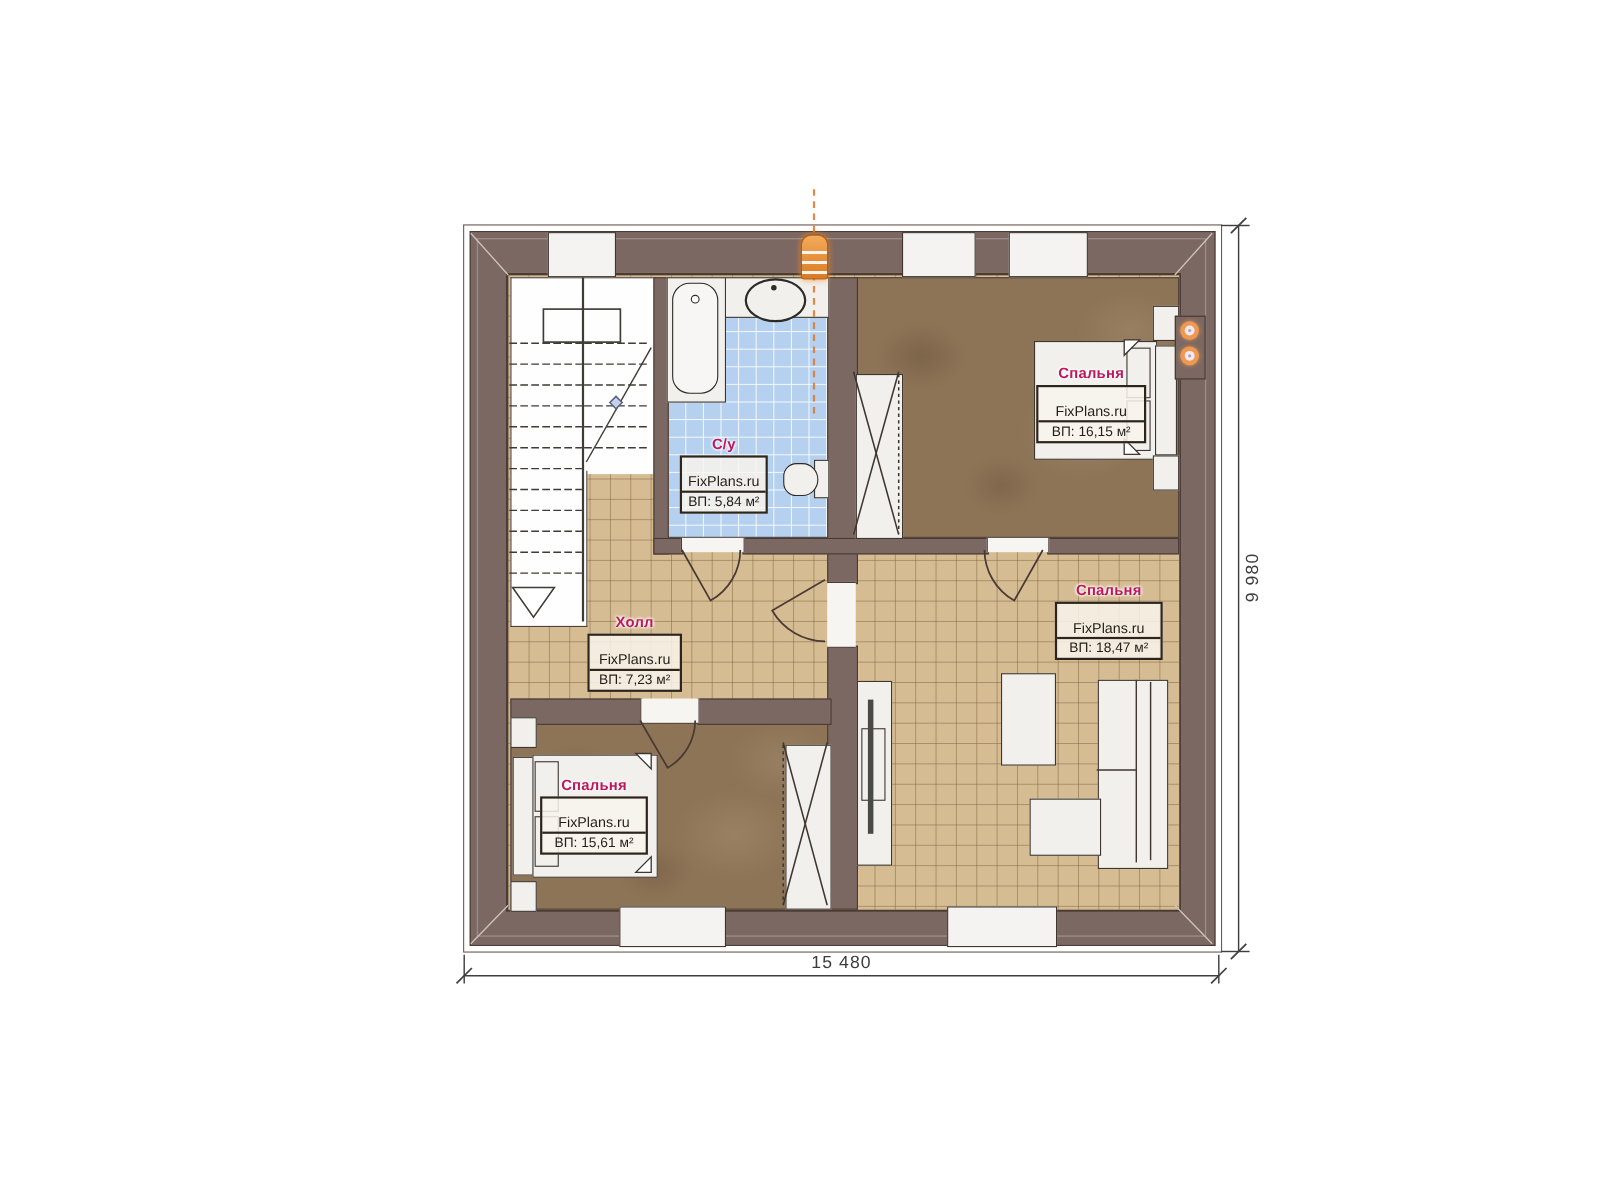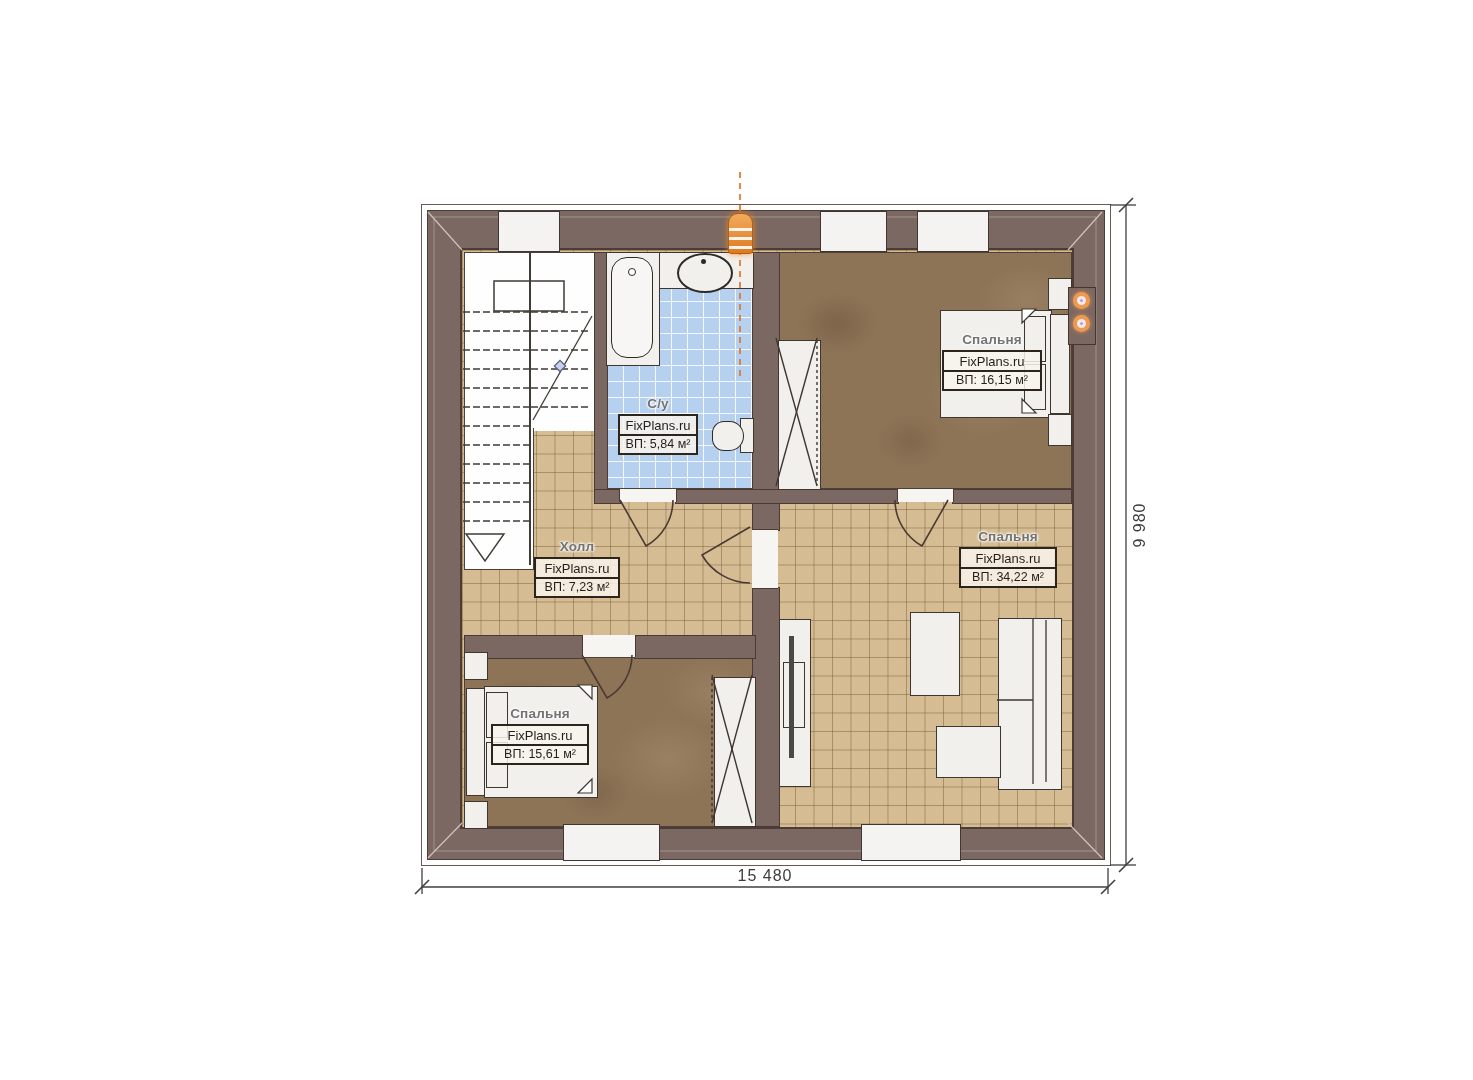--- a/index.html
+++ b/index.html
@@ -34,24 +34,24 @@
   .thresh.h{border-left:1.5px solid #4a3a34;border-right:1.5px solid #4a3a34;}
   .thresh.v{border-top:1.5px solid #4a3a34;border-bottom:1.5px solid #4a3a34;}
 
   .furn{background:#f1f0ed;border:1.6px solid #3e362f;}
   .furn-outline{background:transparent;border:1.2px solid #3e362f;}
 
   .window{background:#f4f3f1;border:1.5px solid #3e362f;}
 
   
   .room-label{position:absolute;transform:translateX(-50%);text-align:center;z-index:30;}
-  .room-name{font-size:13.5px;font-weight:bold;color:#737373;letter-spacing:.2px;
+  .room-name{font-size:13.5px;font-weight:bold;color:#be185d;letter-spacing:.2px;
              text-shadow:0 0 3px #fff,0 0 3px #fff,0 0 3px #fff;white-space:nowrap;margin-bottom:3px;}
   .label-box{border:2px solid #2d241c;background:rgba(248,244,236,.85);margin:0 auto;}
-  .label-box .wm{font-size:13px;color:#241d18;padding:2px 3px 1px;white-space:nowrap;}
+  .label-box .wm{font-size:13px;color:#241d18;padding:14px 3px 1px;white-space:nowrap;}
   .label-box .area{font-size:12.5px;color:#241d18;padding:1px 3px 2px;border-top:2px solid #2d241c;white-space:nowrap;}
 
   .dim-text{position:absolute;font-size:16px;color:#3c3c3c;letter-spacing:1px;white-space:nowrap;z-index:25;}
 
   
   #chimney{left:728px;top:213px;width:23px;height:39px;z-index:22;
            background:linear-gradient(#f2ab5c,#dd7a22);
            border:1px solid #b55f12;border-radius:10px 10px 3px 3px;
            box-shadow:0 0 6px rgba(240,140,40,.85);overflow:hidden;}
   #chimney::after{content:"";position:absolute;left:0;right:0;top:14px;bottom:0;
@@ -254,33 +254,33 @@
   </div>
 
   <div class="room-label" style="left:992px;top:332px;">
     <div class="room-name">Спальня</div>
     <div class="label-box" style="width:96px;">
       <div class="wm">FixPlans.ru</div>
       <div class="area">ВП: 16,15 м²</div>
     </div>
   </div>
 
-  <div class="room-label" style="left:577px;top:539px;">
+  <div class="room-label" style="left:577px;top:558px;">
     <div class="room-name">Холл</div>
     <div class="label-box" style="width:82px;">
       <div class="wm">FixPlans.ru</div>
       <div class="area">ВП: 7,23 м²</div>
     </div>
   </div>
 
   <div class="room-label" style="left:1008px;top:529px;">
     <div class="room-name">Спальня</div>
     <div class="label-box" style="width:94px;">
       <div class="wm">FixPlans.ru</div>
-      <div class="area">ВП: 34,22 м²</div>
+      <div class="area">ВП: 18,47 м²</div>
     </div>
   </div>
 
   <div class="room-label" style="left:540px;top:706px;">
     <div class="room-name">Спальня</div>
     <div class="label-box" style="width:94px;">
       <div class="wm">FixPlans.ru</div>
       <div class="area">ВП: 15,61 м²</div>
     </div>
   </div>

